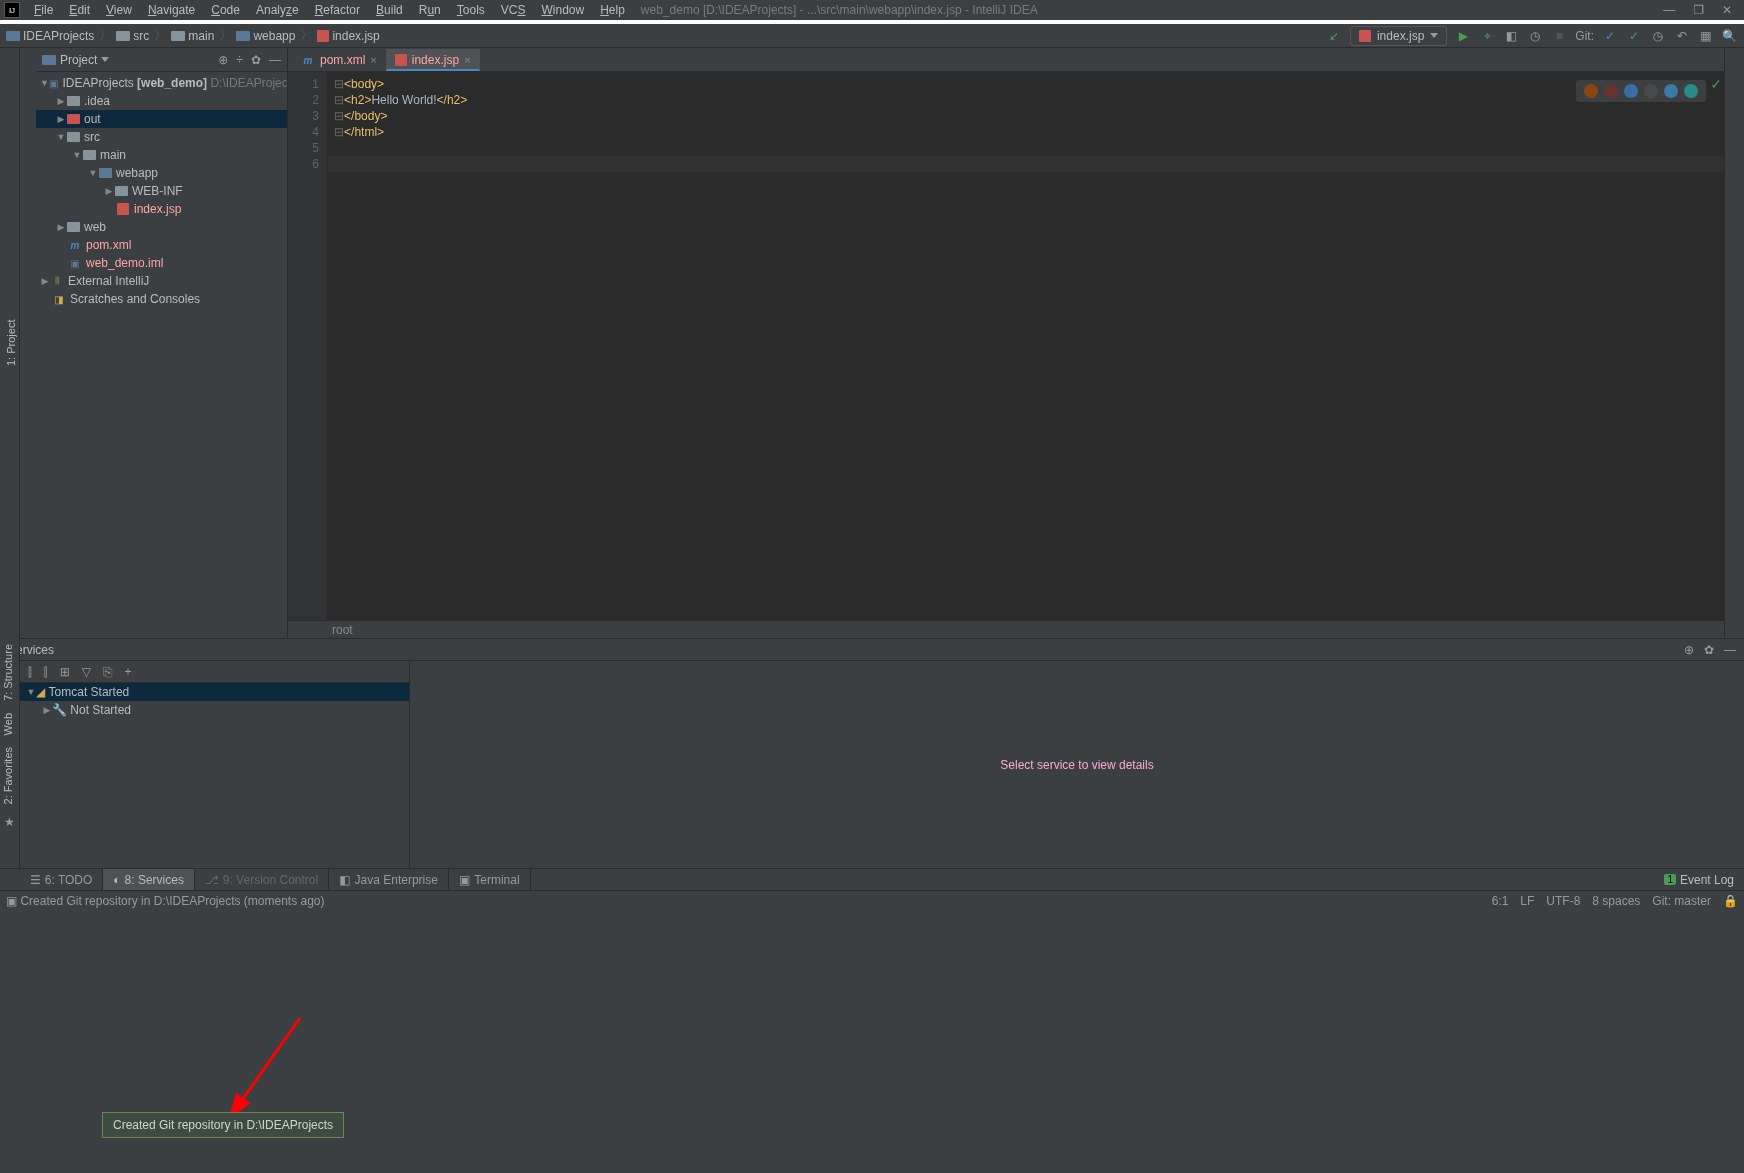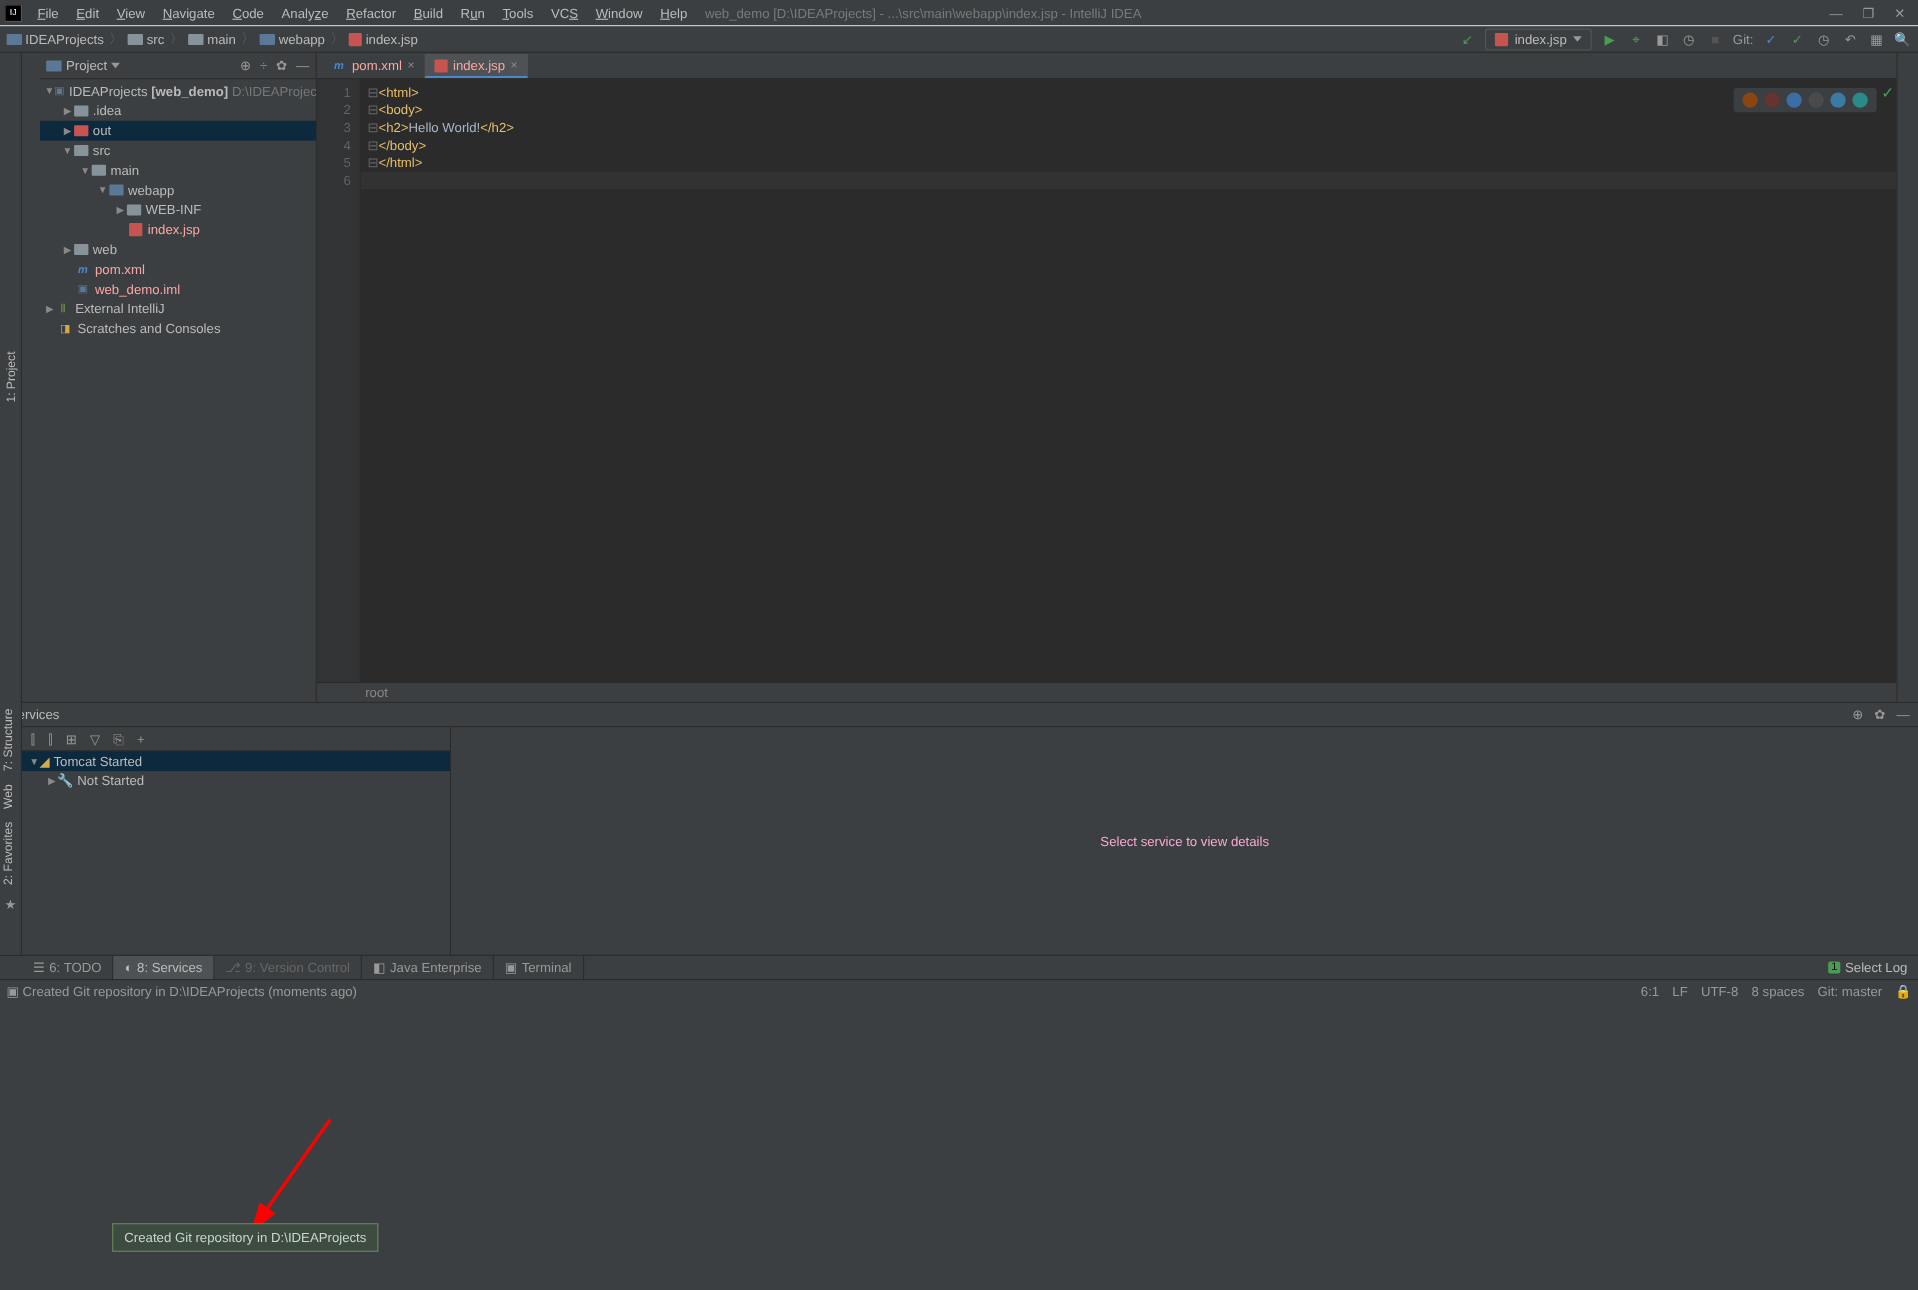--- a/index.html
+++ b/index.html
@@ -1,17 +1,17 @@
 <!DOCTYPE html>
 <html><head>
 <meta charset="utf-8">
 <style>
 * { margin:0; padding:0; box-sizing:border-box; font-family:"Segoe UI",Arial,sans-serif; font-size:12px; }
 body { background:#3c3f41; color:#bbbbbb; width:1744px; height:1173px; overflow:hidden; position:relative; }
-.menubar { height:24px; background:#3c3f41; display:flex; align-items:center; padding:0 4px; border-bottom:1px solid #ffffff; }
+.menubar { height:24px; background:#3c3f41; display:flex; align-items:center; padding:0 4px; border-bottom:4px solid #ffffff; }
 .app-icon { width:16px; height:16px; background:#000; border:1px solid #555; margin-right:6px; display:flex; align-items:center; justify-content:center; font-size:8px; color:#fff;}
 .menu-item { padding:0 8px; cursor:pointer; color:#bbbbbb; }
 .menu-item u { text-decoration:underline; }
 .title-text { color:#7a7a7a; padding-left:8px; }
 .win-controls { margin-left:auto; display:flex; gap:18px; padding-right:8px; color:#999; }
 .breadcrumb-bar { height:24px; background:#3c3f41; display:flex; align-items:center; padding:0 6px; border-bottom:1px solid #2b2b2b; justify-content:space-between; }
 .breadcrumbs { display:flex; align-items:center; gap:2px; }
 .bc-item { display:flex; align-items:center; gap:3px; color:#bbb; cursor:pointer; }
 .bc-sep { color:#666; padding:0 3px; }
 .folder-icon { width:14px; height:10px; background:#87939a; border-radius:1px; display:inline-block; }
@@ -279,21 +279,20 @@
       <div class="line-numbers">
         <div>1</div>
           <div>2</div>
           <div>3</div>
           <div>4</div>
           <div>5</div>
           <div>6</div>
       </div>
       <div class="code-area">
         <div class="current-line"></div>
-        <div class="code-line"><span class="fold-mark">⊟</span><span class="tag">&lt;html&gt;</span></div>
         <div class="code-line"><span class="fold-mark">⊟</span><span class="tag">&lt;body&gt;</span></div>
         <div class="code-line"><span class="fold-mark">⊟</span><span class="tag">&lt;h2&gt;</span><span class="content-text">Hello World!</span><span class="tag">&lt;/h2&gt;</span></div>
         <div class="code-line"><span class="fold-mark">⊟</span><span class="tag">&lt;/body&gt;</span></div>
         <div class="code-line"><span class="fold-mark">⊟</span><span class="tag">&lt;/html&gt;</span></div>
         <div class="code-line">&nbsp;</div>
       </div>
       <div class="browser-icons">
         <span class="browser-dot" style="background:#8b4513;"></span>
         <span class="browser-dot" style="background:#663333;"></span>
         <span class="browser-dot" style="background:#3b6ea5;"></span>
@@ -373,21 +372,21 @@
   <div class="btab">
       <span>◧</span>
       <span>Java Enterprise</span>
     </div>
   <div class="btab">
       <span>▣</span>
       <span>Terminal</span>
     </div>
   <div class="btab-right">
       <span class="badge">1</span>
-      <span>Select Log</span>
+      <span>Event Log</span>
     </div>
 </div>
 
 <div class="status-bar">
   <span>▣</span>&nbsp;
   <span>Created Git repository in D:\IDEAProjects (moments ago)</span>
   <div class="status-right">
     <span>6:1</span>
     <span>LF</span>
     <span>UTF-8</span>

